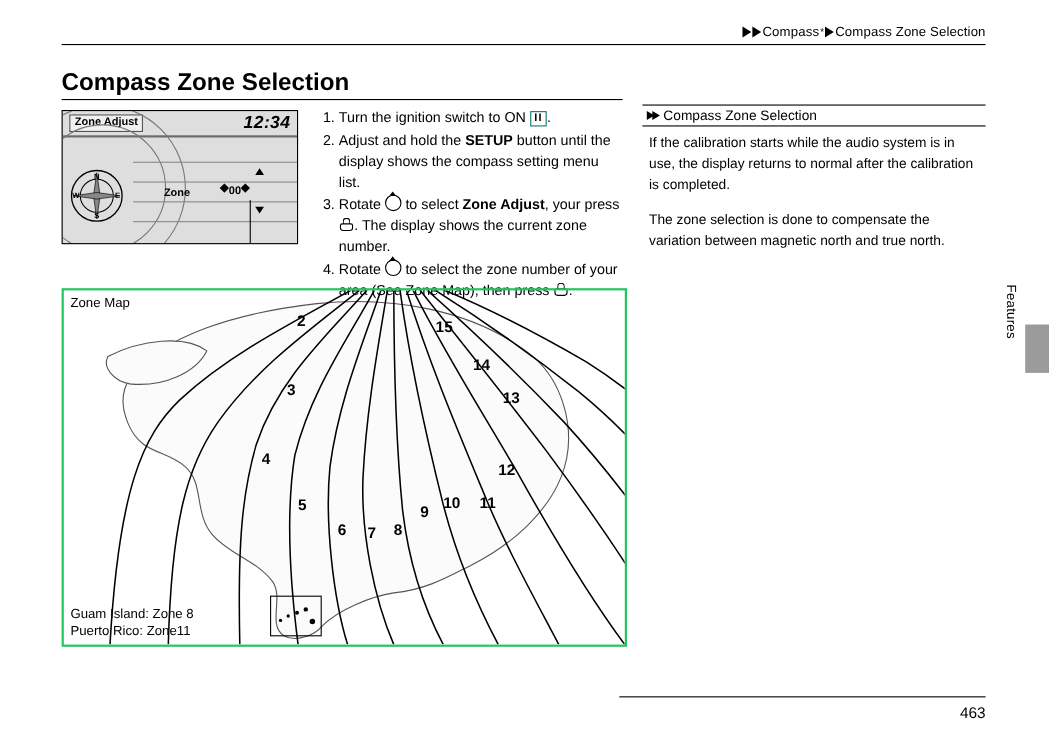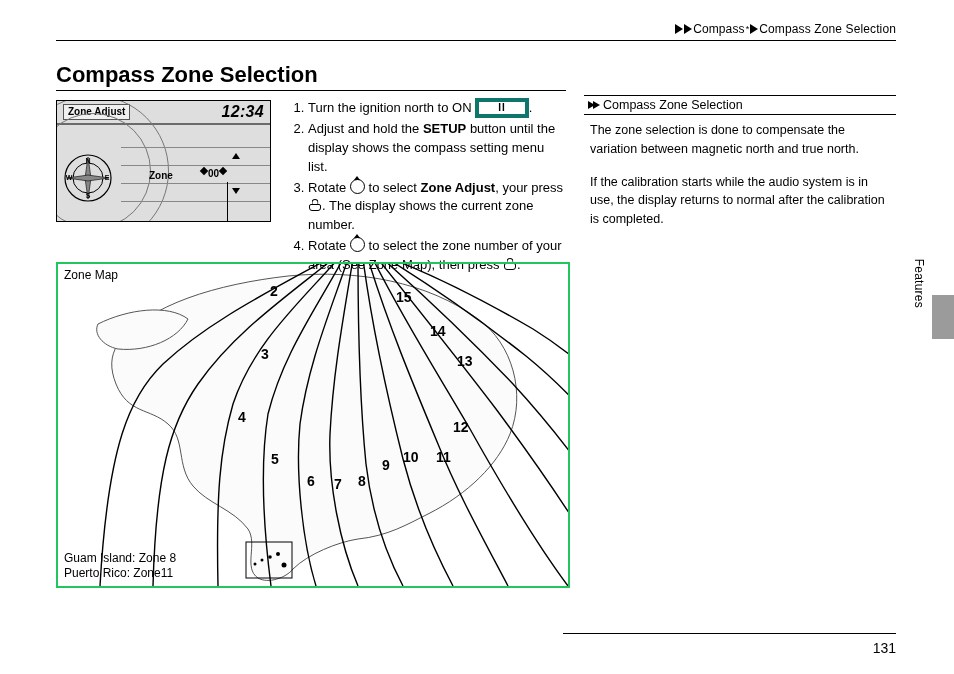--- a/index.html
+++ b/index.html
@@ -31,21 +31,21 @@
   .panel .up-arrow { position:absolute; left:175px; top:30px; }
   .panel .down-arrow { position:absolute; left:175px; top:65px; }
 
   .panel .tick-line { position:absolute; left:170px; bottom:-1px; width:0; height:40px; border-left:1px solid #000; }
   .zone-num-caption { font-size:12px; text-align:right; margin-top:4px; padding-right:2px; }
 
   
   .steps { position:absolute; top:98px; left:290px; width:274px; font-size:13px; line-height:1.45; }
   .steps ol { margin:0; padding-left:18px; }
   .steps li { margin-bottom:2px; }
-  .ii-box { display:inline-block; border:4px solid #0f766e; font-size:10px; padding:0 19px; line-height:12px; vertical-align:1px; letter-spacing:1px; font-weight:bold;}
+  .ii-box { display:inline-block; border:1px solid #0f766e; font-size:10px; padding:0 3px; line-height:12px; vertical-align:1px; letter-spacing:1px; font-weight:bold;}
 
   
   .notes { position:absolute; top:95px; left:584px; width:312px; font-size:12.5px; }
   .notes-header { border-top:1px solid #000; border-bottom:1px solid #000; padding:2px 2px 2px 4px; display:flex; align-items:center; gap:3px; }
   .dbl-arrow { display:inline-flex; gap:0; }
   .dbl-arrow span { width:0;height:0;border-left:7px solid #000;border-top:4px solid transparent;border-bottom:4px solid transparent; }
   .dbl-arrow span+span { margin-left:-2px; }
   .notes-body { padding:6px 4px 0 6px; line-height:1.5; }
   .notes-body p { margin:0 0 14px 0; }
 
@@ -121,21 +121,21 @@
       <span class="up-arrow tri-up"></span>
       <span class="down-arrow tri-down"></span>
       <div class="tick-line"></div>
     </div>
   </div>
 </div>
 
 <div class="steps">
   <ol>
     <li>
-      <span>Turn the ignition north to ON </span><span class="ii-box">II</span><span>.</span>
+      <span>Turn the ignition switch to ON </span><span class="ii-box">II</span><span>.</span>
     </li>
     <li>
       <span>Adjust and hold the </span><b>SETUP</b><span> button until the display shows the compass setting menu list.</span>
     </li>
     <li>
       <span>Rotate </span><span class="glyph-knob"></span><span> to select </span><b>Zone Adjust</b><span>, your press </span><span class="glyph-press"></span><span>. The display shows the current zone number.</span>
     </li>
     <li>
       <span>Rotate </span><span class="glyph-knob"></span><span> to select the zone number of your area (See Zone Map), then press </span><span class="glyph-press"></span><span>.</span>
     </li>
@@ -144,22 +144,22 @@
 
 <div class="notes">
   <div class="notes-header">
     <span class="dbl-arrow">
           <span></span>
           <span></span>
         </span>
     <span>Compass Zone Selection</span>
   </div>
   <div class="notes-body">
+    <p>If the calibration starts while the audio system is in use, the display returns to normal after the calibration is completed.</p>
     <p>The zone selection is done to compensate the variation between magnetic north and true north.</p>
-    <p>If the calibration starts while the audio system is in use, the display returns to normal after the calibration is completed.</p>
   </div>
 </div>
 
 <div class="map-wrap">
   <div class="map-caption-tl">Zone Map</div>
   <div class="map-caption-bl">
     <div>Guam Island: Zone 8</div>
     <div>Puerto Rico: Zone11</div>
   </div>
   <svg width="510" height="322" viewBox="0 0 510 322">
@@ -206,14 +206,14 @@
     <text class="zone-num" x="399" y="102">13</text>
     <text class="zone-num" x="372" y="72">14</text>
     <text class="zone-num" x="338" y="38">15</text>
   </svg>
 </div>
 
 <div class="section-tab"></div>
 <div class="section-label">Features</div>
 
 <div class="hr-bottom"></div>
-<div class="page-num">131</div>
+<div class="page-num">463</div>
 </div>
 
 </body></html>

